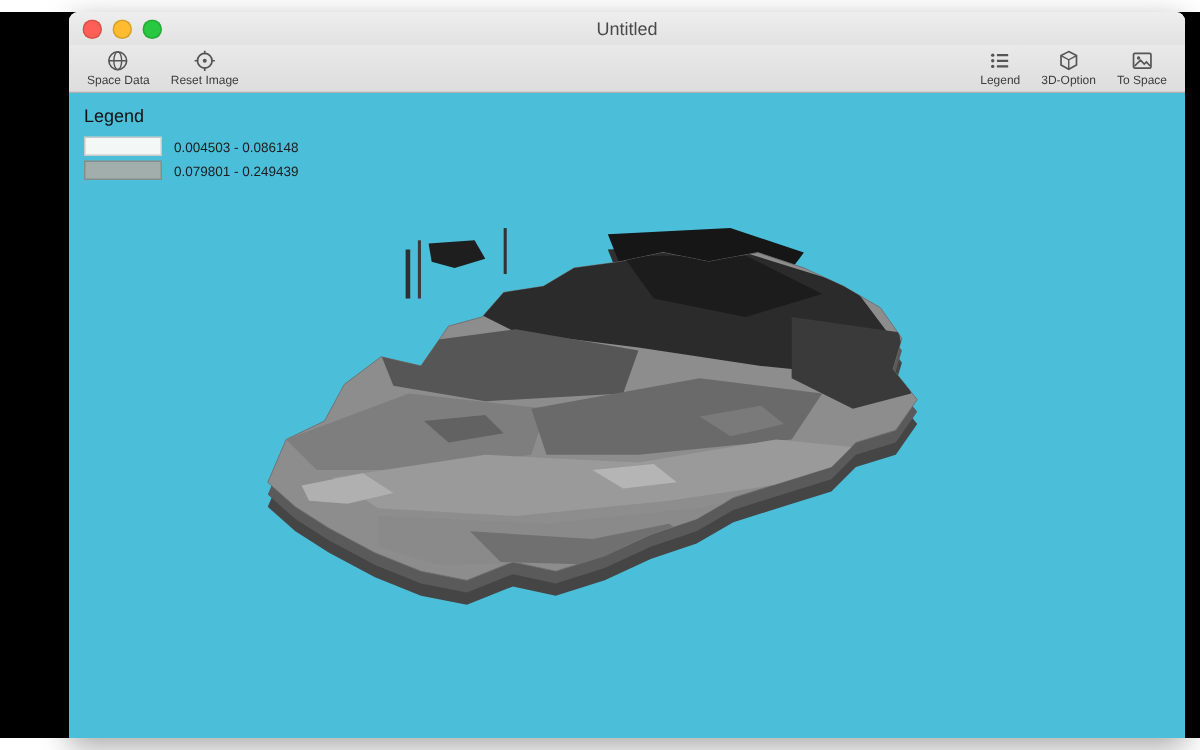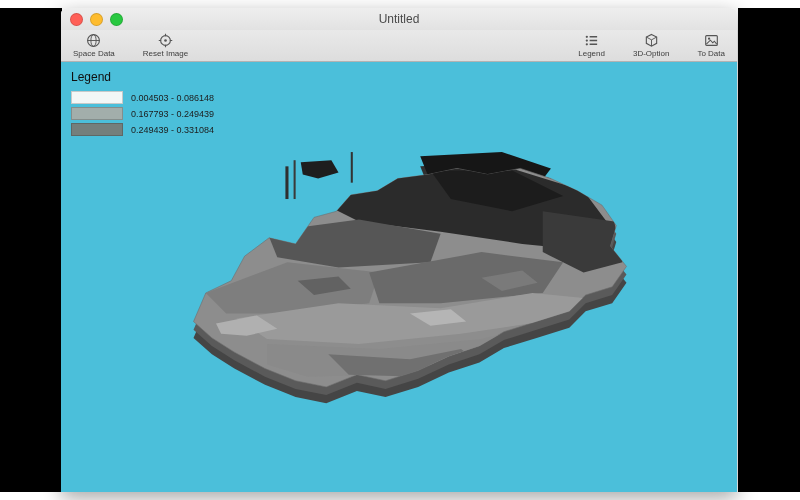--- a/index.html
+++ b/index.html
@@ -6,21 +6,21 @@
   body{
     width:800px;height:500px;position:relative;overflow:hidden;
     background:#ffffff;
     font-family:"Liberation Sans","DejaVu Sans",sans-serif;
   }
   .letterbox{position:absolute;top:8px;height:484px;width:62px;background:#000;}
   .letterbox.left{left:0;}
   .letterbox.right{right:0;}
 
   .window{
-    position:absolute;left:61px;top:8px;width:676px;height:484px;
+    position:absolute;left:46px;top:8px;width:744px;height:484px;
     background:#fff;display:flex;flex-direction:column;
     border-radius:6px 6px 0 0;overflow:hidden;
     box-shadow:0 6px 20px rgba(0,0,0,.35);
   }
   .titlebar{
     height:22px;flex:0 0 22px;background:linear-gradient(#eeeeee,#e2e2e2);
     display:flex;align-items:center;position:relative;
   }
   .traffic{display:flex;gap:7px;padding-left:9px;}
   .light{width:11px;height:11px;border-radius:50%;border:0.5px solid rgba(0,0,0,.15);}
@@ -30,21 +30,21 @@
   .title{
     position:absolute;left:0;right:0;text-align:center;
     font-size:12px;color:#4a4a4a;pointer-events:none;
   }
   .toolbar{
     height:31px;flex:0 0 31px;background:linear-gradient(#e9e9e9,#dddddd);
     border-bottom:1px solid #b2b2b2;
     display:flex;align-items:center;justify-content:space-between;
     padding:0 8px;
   }
-  .tb-group{display:flex;gap:20px;}
+  .tb-group{display:flex;gap:6px;}
   .tb-item{
     display:flex;flex-direction:column;align-items:center;gap:1px;
     padding:1px 4px;font-size:8px;color:#3c3c3c;cursor:default;border-radius:3px;
   }
   .tb-item svg{display:block;}
 
   .canvas{
     flex:1;position:relative;background:#4bbfda;overflow:hidden;
   }
 
@@ -124,40 +124,36 @@
         <span>3D-Option</span>
       </div>
       <div class="tb-item">
         <span>
           <svg width="15" height="15" viewBox="0 0 16 16">
             <rect x="1.8" y="2.8" width="12.4" height="10.4" rx="1" fill="none" stroke="#555" stroke-width="1.2"></rect>
             <circle cx="5.4" cy="6" r="1.2" fill="#555"></circle>
             <path d="M2.5,11.8 L6.8,7.6 L9.4,10.4 L11,8.8 L13.6,11.8" fill="none" stroke="#555" stroke-width="1.1"></path>
           </svg>
         </span>
-        <span>To Data</span>
+        <span>To Space</span>
       </div>
     </div>
   </div>
 
   <div class="canvas" style="background-color: rgb(75, 191, 218);">
 
     <div class="legend-panel">
       <div class="legend-title">Legend</div>
       <div class="legend-row">
         <div class="swatch" style="background-color: rgb(243, 247, 246);"></div>
         <div class="legend-label">0.004503 - 0.086148</div>
       </div>
       <div class="legend-row">
         <div class="swatch" style="background-color: rgb(162, 174, 171);"></div>
-        <div class="legend-label">0.167793 - 0.249439</div>
-      </div>
-      <div class="legend-row">
-        <div class="swatch" style="background-color: rgb(116, 127, 124);"></div>
-        <div class="legend-label">0.249439 - 0.331084</div>
+        <div class="legend-label">0.079801 - 0.249439</div>
       </div>
     </div>
 
     <svg class="map-svg" width="470" height="290" viewBox="0 0 460 284">
       <defs>
         <path id="mapoutline" d="M18,168 L30,140 L55,128 L68,104 L92,86 L118,92 L136,66 L158,60 L172,44 L198,40 L218,28 L248,24 L276,18 L306,24 L338,18 L368,28 L394,40 L418,54 L432,74 L426,94 L442,114 L428,134 L402,142 L386,158 L354,168 L322,178 L298,192 L268,202 L238,216 L206,226 L178,220 L148,232 L118,226 L88,214 L58,198 L36,184 Z"></path>
         <clipPath id="mapclip">
             <use href="#mapoutline"></use>
           </clipPath>
       </defs>

